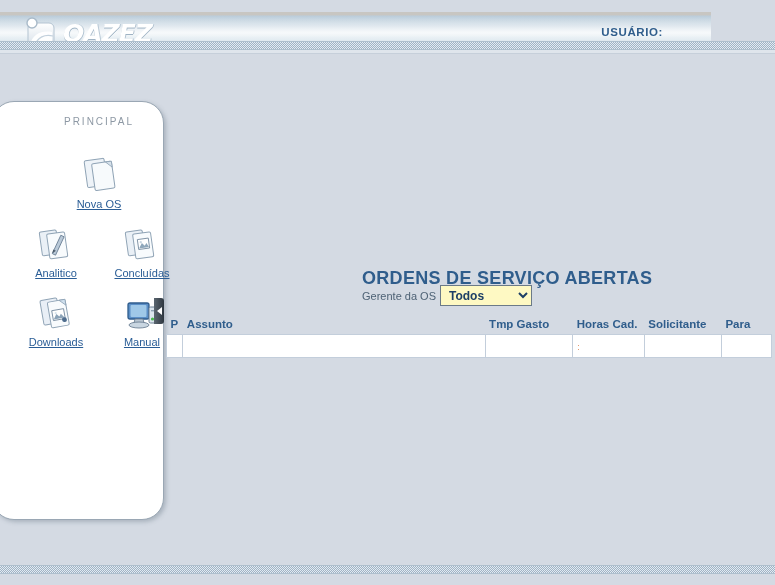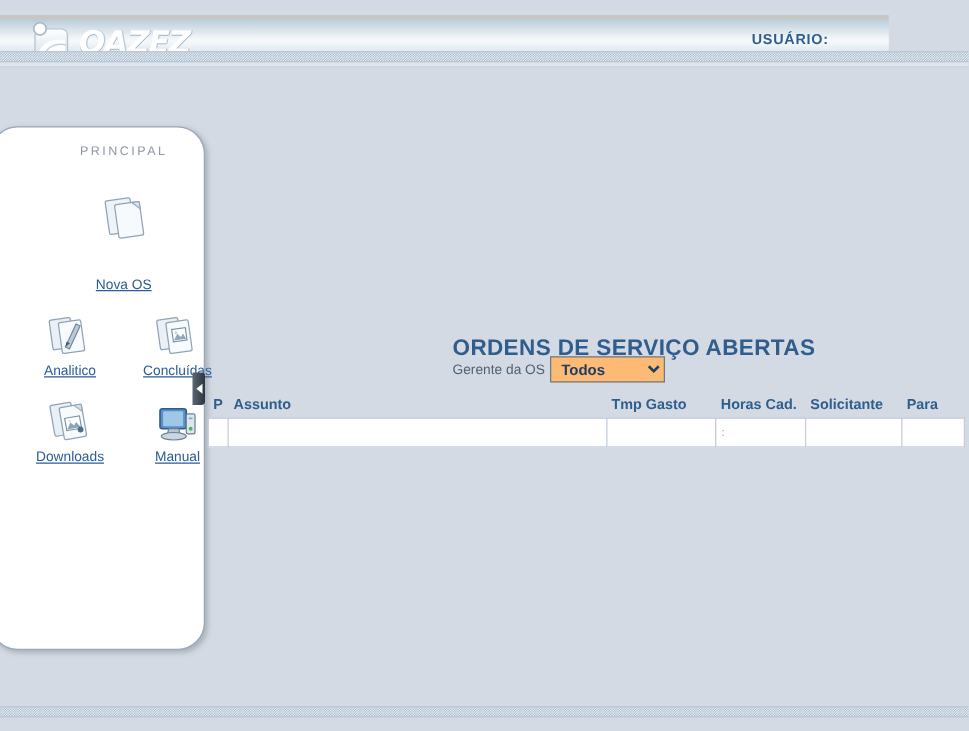--- a/index.html
+++ b/index.html
@@ -90,21 +90,21 @@
   .menu-row { display: flex; justify-content: center; gap: 10px; margin-bottom: 6px; }
   .menu-item {
     width: 76px; display: flex; flex-direction: column;
     align-items: center; text-decoration: none; padding-top: 4px;
   }
   .menu-item .ic { height: 44px; display:flex; align-items:flex-end; justify-content:center; }
   .menu-item .lbl {
     margin-top: 3px; font-size: 11px; color: #2a5d96;
     text-decoration: underline; white-space: nowrap;
   }
-  .menu-item.wide { width: 150px; gap: 24px; }
+  .menu-item.wide { width: 150px; }
   .collapse-tab {
     position: absolute; right: -1px; top: 196px;
     width: 10px; height: 26px;
     background: linear-gradient(to right, #5b6670, #2d363f);
     border-radius: 0 3px 3px 0;
     display: flex; align-items: center; justify-content: center;
   }
   .collapse-tab .tri {
     width: 0; height: 0;
     border-top: 4px solid transparent;
@@ -120,21 +120,21 @@
   }
   .filter-row {
     position: absolute; left: 196px; top: 231px;
     display: flex; align-items: center; gap: 4px;
   }
   .filter-label { font-size: 11px; color: #4e6275; }
   .filter-select {
     font-family: "Liberation Sans", sans-serif;
     font-size: 12px; font-weight: bold; color: #1d3f66;
     width: 92px; height: 21px; padding: 1px 2px 1px 4px;
-    background: #fdba74;
+    background: #fef9c3;
     border: 1px solid #6b7a88;
     border-radius: 0;
   }
 
   
   .os-table {
     position: absolute; left: 0; top: 261px;
     width: 606px; border-collapse: collapse;
     font-size: 11px;
   }

